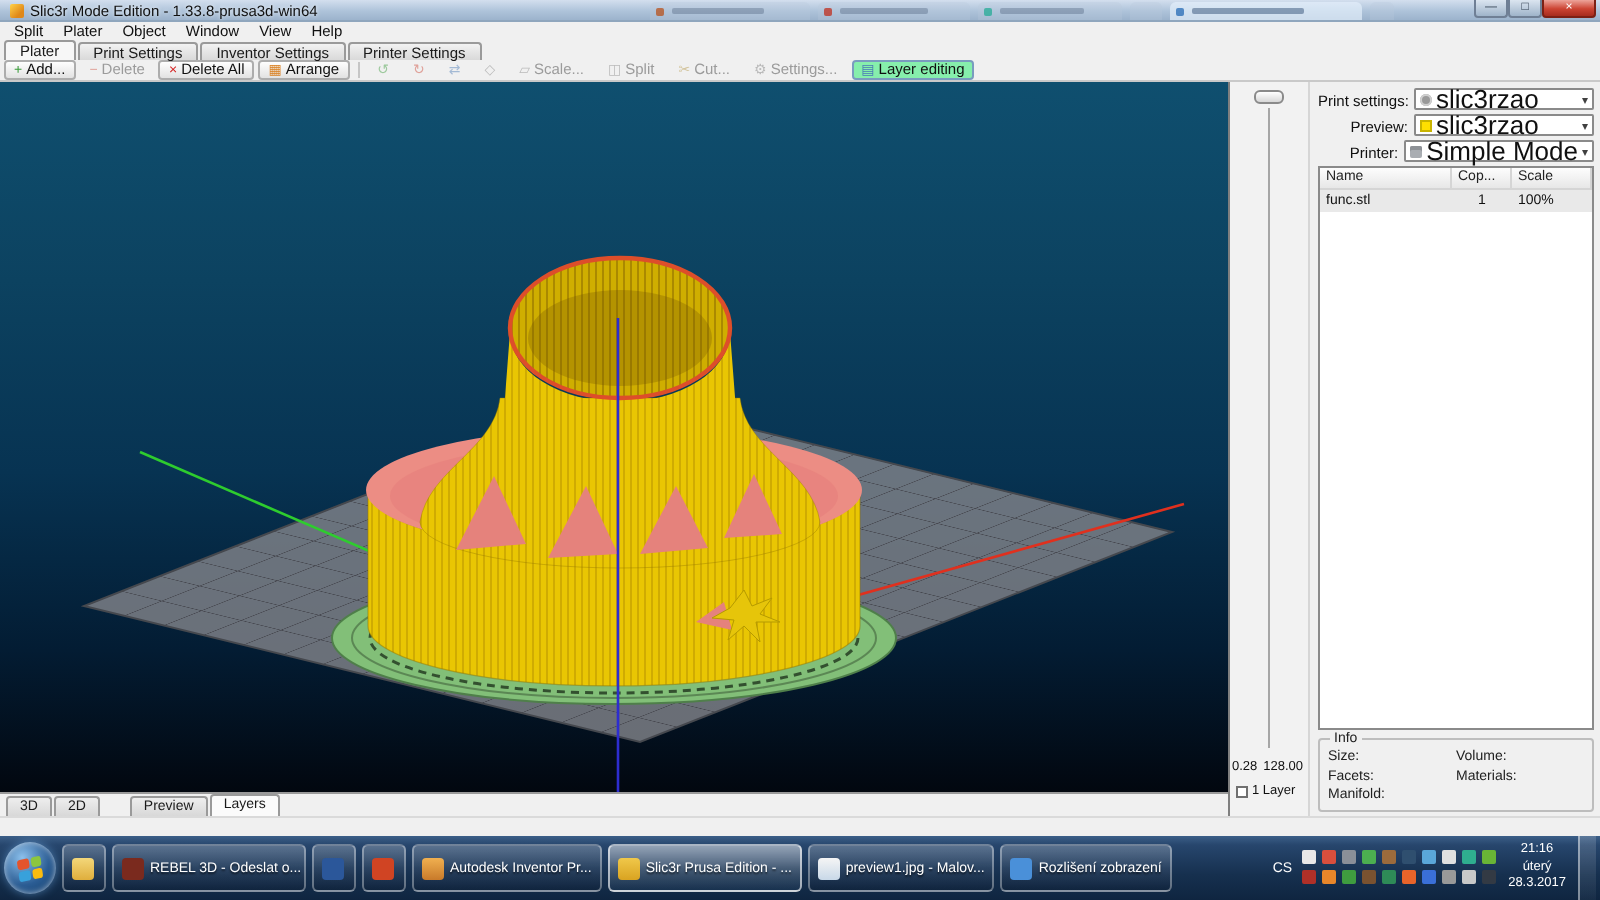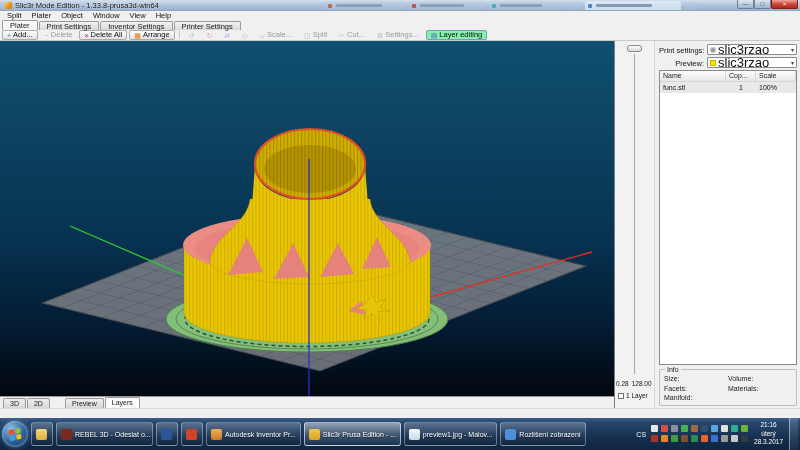--- a/index.html
+++ b/index.html
@@ -323,20 +323,28 @@
         </span>
       </div>
       <div class="prow">
         <span class="plabel">Preview:</span>
         <span class="combo">
           <span class="cicon icon-filament"></span>
           <span class="combo-text">slic3rzao</span>
           <span class="combo-arrow">▾</span>
         </span>
       </div>
+      <div class="prow">
+        <span class="plabel">Printer:</span>
+        <span class="combo">
+          <span class="cicon icon-printer"></span>
+          <span class="combo-text">Simple Mode</span>
+          <span class="combo-arrow">▾</span>
+        </span>
+      </div>
       <div class="listbox">
         <div class="lheader">
           <span class="hcell c-name">Name</span>
           <span class="hcell c-cop">Cop...</span>
           <span class="hcell c-scale">Scale</span>
         </div>
         <div class="lrow">
           <span class="lcell c-name">func.stl</span>
           <span class="lcell c-cop" style="text-align:center">1</span>
           <span class="lcell c-scale">100%</span>

